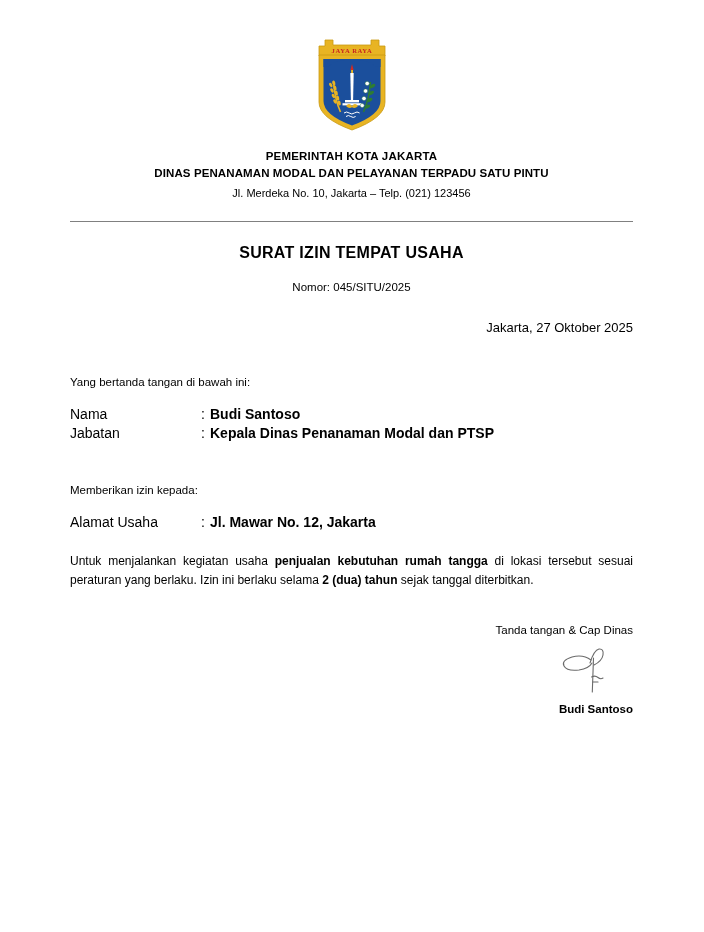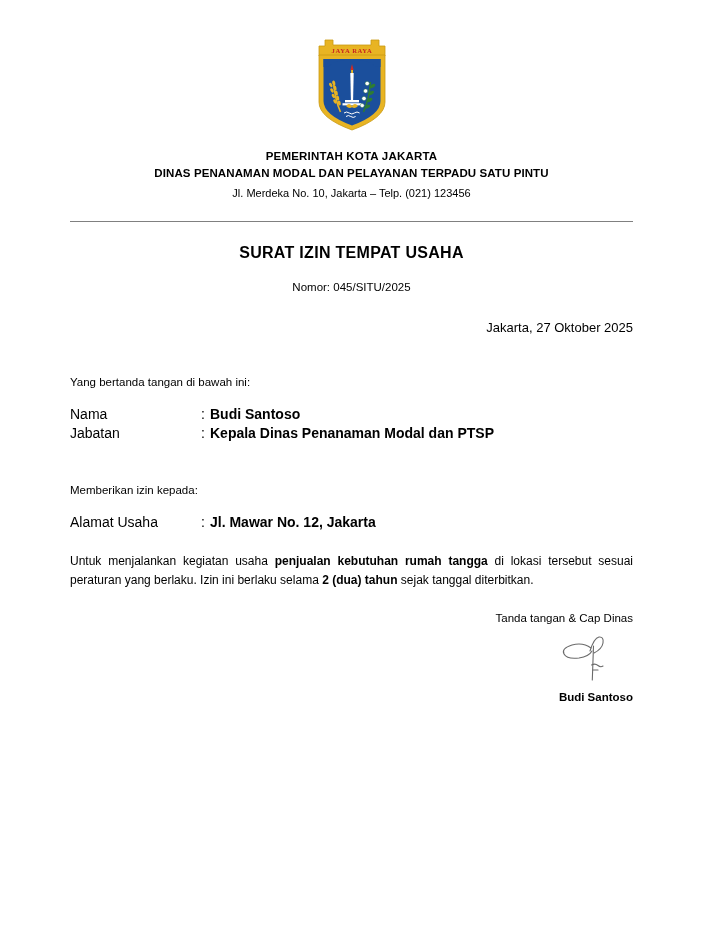--- a/index.html
+++ b/index.html
@@ -126,21 +126,21 @@
     line-height: 19px;
     text-align: justify;
     margin-top: 20px;
   }
   .paragraph b {
     font-weight: bold;
   }
 
   
   .sign-block {
-    margin-top: 20px;
+    margin-top: 32px;
     text-align: right;
   }
   .sign-caption {
     font-size: 11.5px;
     line-height: 17px;
   }
   .sign-mark {
     height: 62px;
     display: flex;
     justify-content: flex-end;

